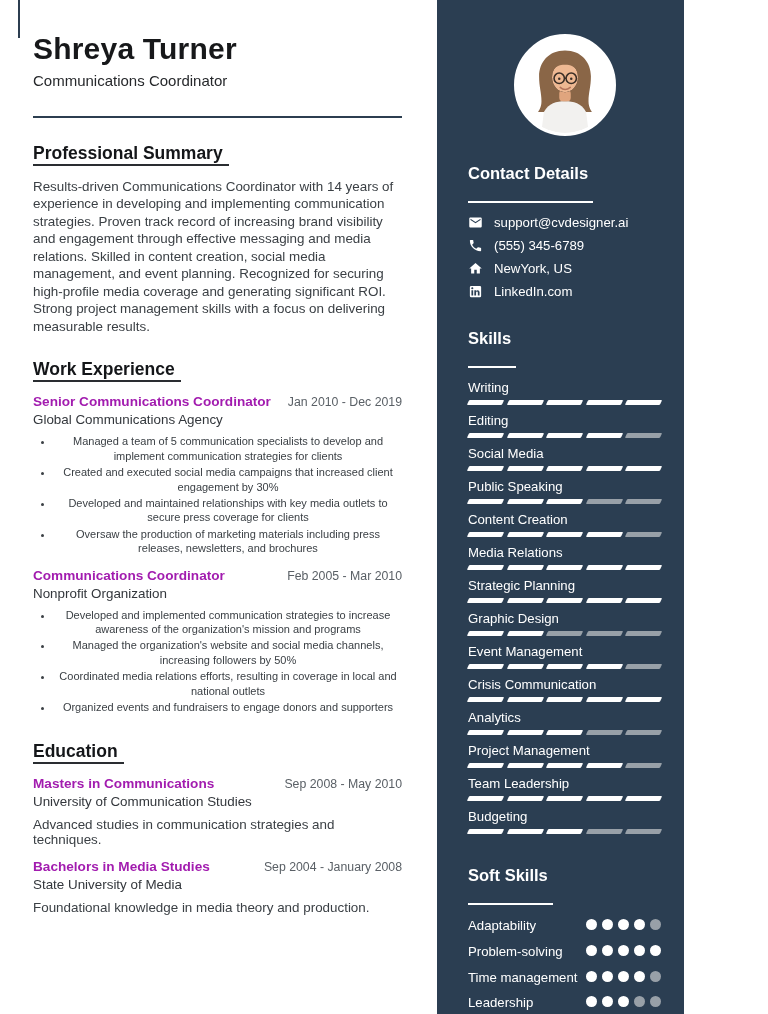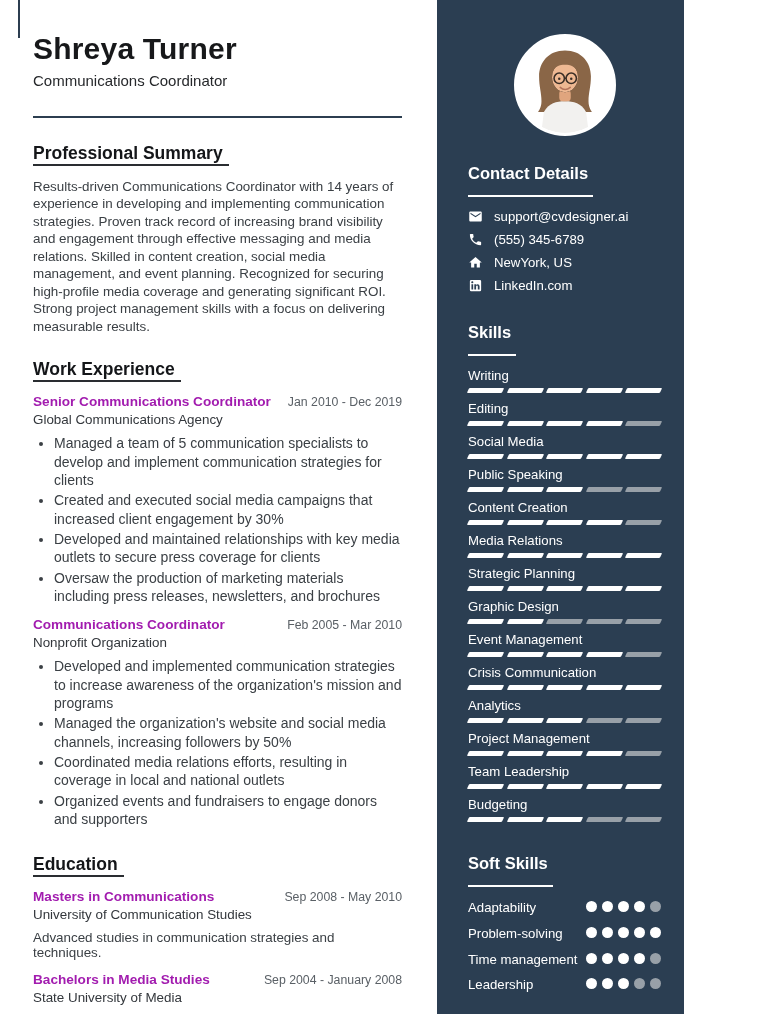--- a/index.html
+++ b/index.html
@@ -26,30 +26,30 @@
          border-bottom:2px solid #2a2d31;padding-bottom:0;padding-right:6px;}
   .sec-wrap-summary h2.sec{margin-top:25px;}
   .sec-wrap h2.sec{margin-top:24px;}
   .summary-text{margin-top:12px;font-size:13.4px;line-height:1.31;color:var(--body);}
   .job{margin-top:12px;}
   .job-head,.edu-head{display:flex;justify-content:space-between;align-items:baseline;}
   .job-title,.degree{font-size:13.6px;font-weight:bold;color:#a21caf;}
   .date{font-size:12.3px;color:var(--date);white-space:nowrap;}
   .company,.school{font-size:13.4px;color:#33373c;margin-top:3px;}
   ul.bullets{margin-top:7px;padding-left:21px;}
-  ul.bullets li{font-size:14px;line-height:1.31;color:var(--body);margin-bottom:2px;}
+  ul.bullets li{font-size:11px;line-height:1.31;color:var(--body);margin-bottom:2px;text-align:center;}
   .edu-item{margin-top:12px;}
   .edu-desc{margin-top:8px;font-size:13.4px;color:var(--body);}
   
   .sidebar{width:256px;background:var(--sidebar-bg);color:#fff;padding:0 23px 0 31px;}
   .photo{width:102px;height:102px;border-radius:50%;background:#fff;border:3px solid #fff;
          overflow:hidden;margin:34px auto 0 auto;}
   .photo svg{display:block;width:100%;height:100%;}
   h3.side-sec{display:inline-block;font-size:16.5px;font-weight:bold;color:#fff;
-              border-bottom:2px solid #fff;padding-bottom:12px;padding-right:5px;}
+              border-bottom:2px solid #fff;padding-bottom:18px;padding-right:5px;}
   .contact-h{margin-top:28px;}
   .skills-h{margin-top:22px;}
   .soft-h{margin-top:24px;}
   .lang-h{margin-top:24px;}
   .contact-list{margin-top:12px;}
   .contact-row{display:flex;align-items:center;gap:11px;margin-bottom:8px;font-size:13.2px;}
   .contact-row .cicon{width:15px;height:15px;flex:none;display:flex;align-items:center;}
   .contact-row .cicon svg{width:15px;height:15px;fill:#fff;}
   .skill-list{margin-top:12px;}
   .skill{margin-bottom:8px;}

